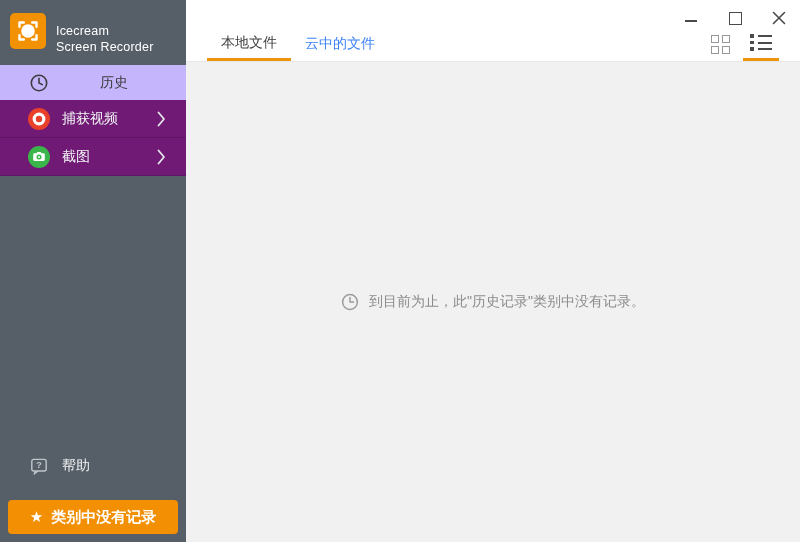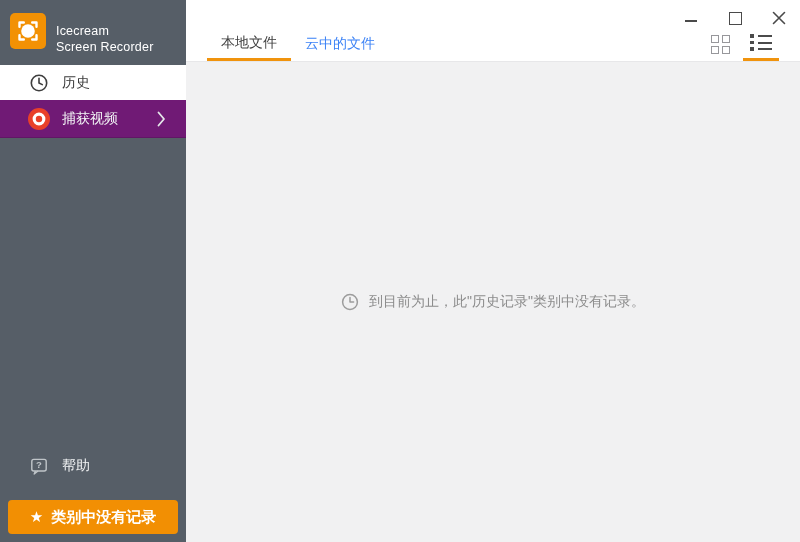--- a/index.html
+++ b/index.html
@@ -6,21 +6,21 @@
   html,body { width:800px; height:542px; overflow:hidden; }
   body { font-family:"Liberation Sans","DejaVu Sans",sans-serif; }
   .app { position:relative; width:800px; height:542px; background:#F1F1F2; }
 
   
   .sidebar { position:absolute; left:0; top:0; bottom:0; width:186px; background:#565E67; }
   .brand { height:65px; display:flex; align-items:center; padding-left:10px; }
   .brand-text { margin-left:10px; color:#FFFFFF; font-size:12.5px; line-height:16px; font-weight:500; letter-spacing:.2px;margin-top:12px; }
   .nav-item { display:flex; align-items:center; height:38px; padding:0 20px 0 28px; color:#F2F4F5; font-size:14px; cursor:default; }
   .nav-item .ic { width:22px; height:22px; margin-right:12px; display:flex; align-items:center; justify-content:center; flex:0 0 22px; }
-  .nav-item.selected { height:35px; background:#ffffff; color:#3C3C3C; }
+  .nav-item.selected { height:35px; background:#c4b5fd; color:#3C3C3C;gap:38px; }
   .nav-item.raised { background:#701a75; box-shadow:inset 0 -1px 0 rgba(0,0,0,0.13); }
   .chev { margin-left:auto; display:flex; }
   .sidebar-footer { position:absolute; left:0; right:0; bottom:0; }
   .footer-row { height:36px; }
   .upgrade-wrap { padding:16px 8px 8px 8px; }
   .upgrade-btn { width:100%; height:34px; background:#F28F03; border:none; border-radius:4px;
                  color:#FFFFFF; font-size:15px; font-weight:bold; font-family:inherit;
                  display:flex; align-items:center; justify-content:center; cursor:pointer; }
   .upgrade-btn .star { font-size:15px; margin-right:8px; }
 
@@ -94,20 +94,37 @@
         </svg>
       </span>
       <span>捕获视频</span>
       <span class="chev">
         <svg width="9" height="16" viewBox="0 0 9 16" fill="none" stroke="#E4E7E9" stroke-width="1.8" stroke-linecap="round" stroke-linejoin="round">
           <polyline points="1.5,1.5 7,8 1.5,14.5"></polyline>
         </svg>
       </span>
     </div>
 
+    <div class="nav-item raised">
+      <span class="ic">
+        <svg width="22" height="22" viewBox="0 0 22 22">
+          <circle cx="11" cy="11" r="11" fill="#3AB54A"></circle>
+          <rect x="8.7" y="6" width="4.6" height="2.4" rx="1" fill="#FFFFFF"></rect>
+          <rect x="5.2" y="7.3" width="11.6" height="7.6" rx="1.3" fill="#FFFFFF"></rect>
+          <circle cx="11" cy="11.1" r="2.5" fill="#3AB54A"></circle>
+          <circle cx="11" cy="11.1" r="1" fill="#FFFFFF"></circle>
+        </svg>
+      </span>
+      <span>截图</span>
+      <span class="chev">
+        <svg width="9" height="16" viewBox="0 0 9 16" fill="none" stroke="#E4E7E9" stroke-width="1.8" stroke-linecap="round" stroke-linejoin="round">
+          <polyline points="1.5,1.5 7,8 1.5,14.5"></polyline>
+        </svg>
+      </span>
+    </div>
 
 
 
 
     <div class="sidebar-footer">
       <div class="nav-item footer-row">
         <span class="ic">
           <svg width="20" height="20" viewBox="0 0 20 20" fill="none">
             <rect x="2.8" y="3.4" width="14.4" height="11.6" rx="2" stroke="#C0C5C9" stroke-width="1.4"></rect>
             <path d="M6.4,15 L5.2,18 L9,15" stroke="#C0C5C9" stroke-width="1.4" stroke-linejoin="round"></path>

